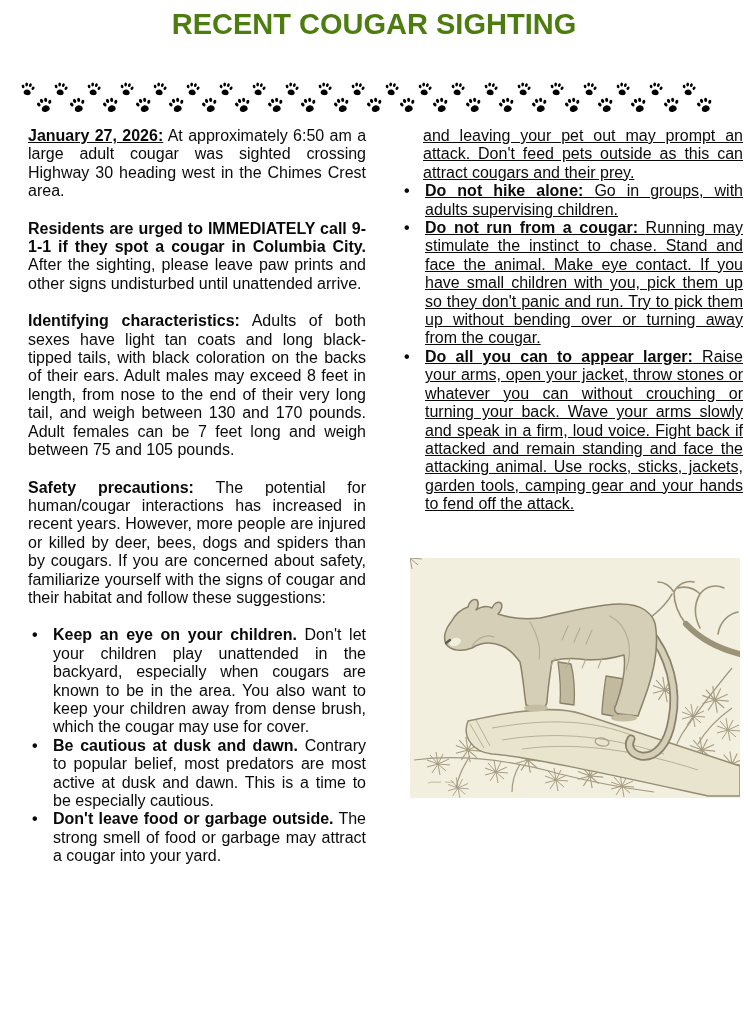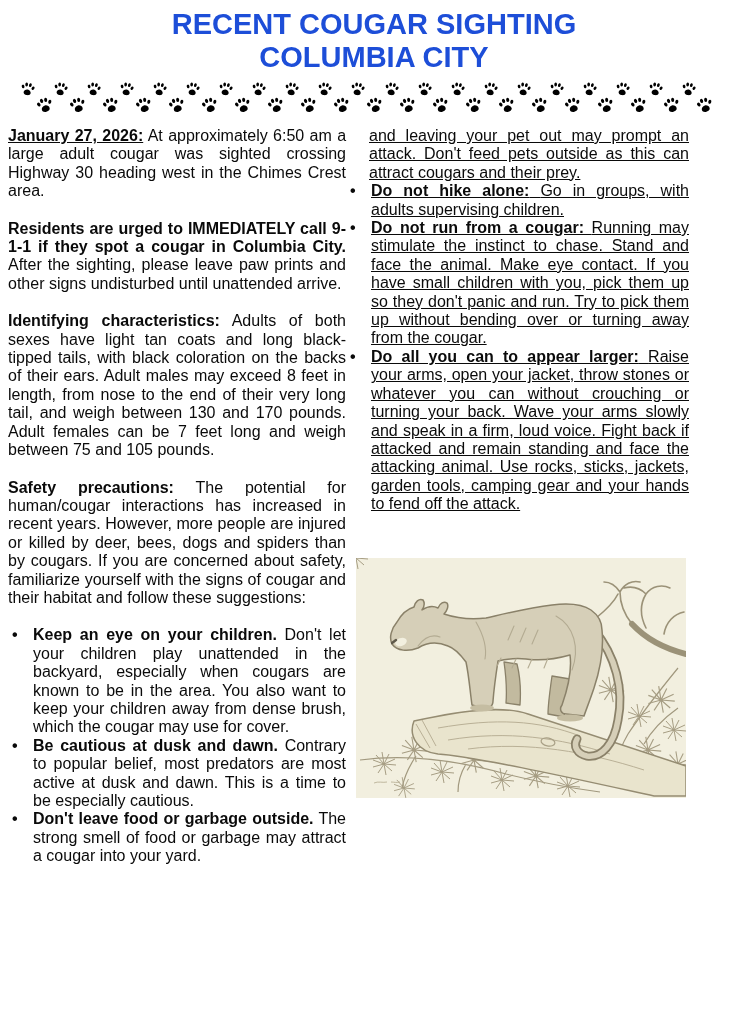--- a/index.html
+++ b/index.html
@@ -10,41 +10,42 @@
   }
   .page{position:relative;width:748px;height:1024px;background:#ffffff;}
 
   
   .doc-title{
     padding-top:8px;
     text-align:center;
     font-weight:bold;
     font-size:29px;
     line-height:33px;
-    color:#1d4ed8;
+    color:#4d7c0f;
   }
 
   
   .paw-row{
     position:absolute;
     left:20px; top:81px;
     width:694px; height:38px;
     display:flex;
     justify-content:space-between;
     align-items:flex-start;
   }
   .paw-row svg{display:block;}
   .paw-row svg.high{width:16px;height:16px;transform:rotate(10deg);}
   .paw-row svg.low{width:18px;height:18px;margin-top:15px;transform:rotate(-14deg);}
 
   
   .columns{
     position:absolute;
-    left:8px; top:127px;
+    left:28px; top:127px;
     display:flex;
+    gap:34px;
     font-size:16px;
     line-height:18.4px;
     text-align:justify;
   }
   .col-left{width:338px;}
   .col-right{width:343px;text-decoration:underline;}
 
   .columns p{margin:0 0 19px 0;}
   .lead{font-weight:bold;}
   .lead.u{text-decoration:underline;}
@@ -66,21 +67,20 @@
   }
   .illustration svg{display:block;width:330px;height:240px;}
 </style>
 </head>
 <body>
 
 <div class="page">
 
   <div class="doc-title">
     <div>RECENT COUGAR SIGHTING</div>
-    <div>COLUMBIA CITY</div>
   </div>
 
   <div class="paw-row">
       <svg viewBox="0 0 24 24" fill="#000000" xmlns="http://www.w3.org/2000/svg" class="high">
     <path d="M12,21.6 C8.7,21.6 6.5,19.9 6.5,17.7 C6.5,15.1 9,12.7 12,12.7 C15,12.7 17.5,15.1 17.5,17.7 C17.5,19.9 15.3,21.6 12,21.6 Z"></path>
     <ellipse cx="4.2" cy="9.4" rx="2.1" ry="2.9" transform="rotate(-25 4.2 9.4)"></ellipse>
     <ellipse cx="9.1" cy="5.5" rx="2.1" ry="3.0" transform="rotate(-8 9.1 5.5)"></ellipse>
     <ellipse cx="14.9" cy="5.5" rx="2.1" ry="3.0" transform="rotate(8 14.9 5.5)"></ellipse>
     <ellipse cx="19.8" cy="9.4" rx="2.1" ry="2.9" transform="rotate(25 19.8 9.4)"></ellipse>
   </svg>

